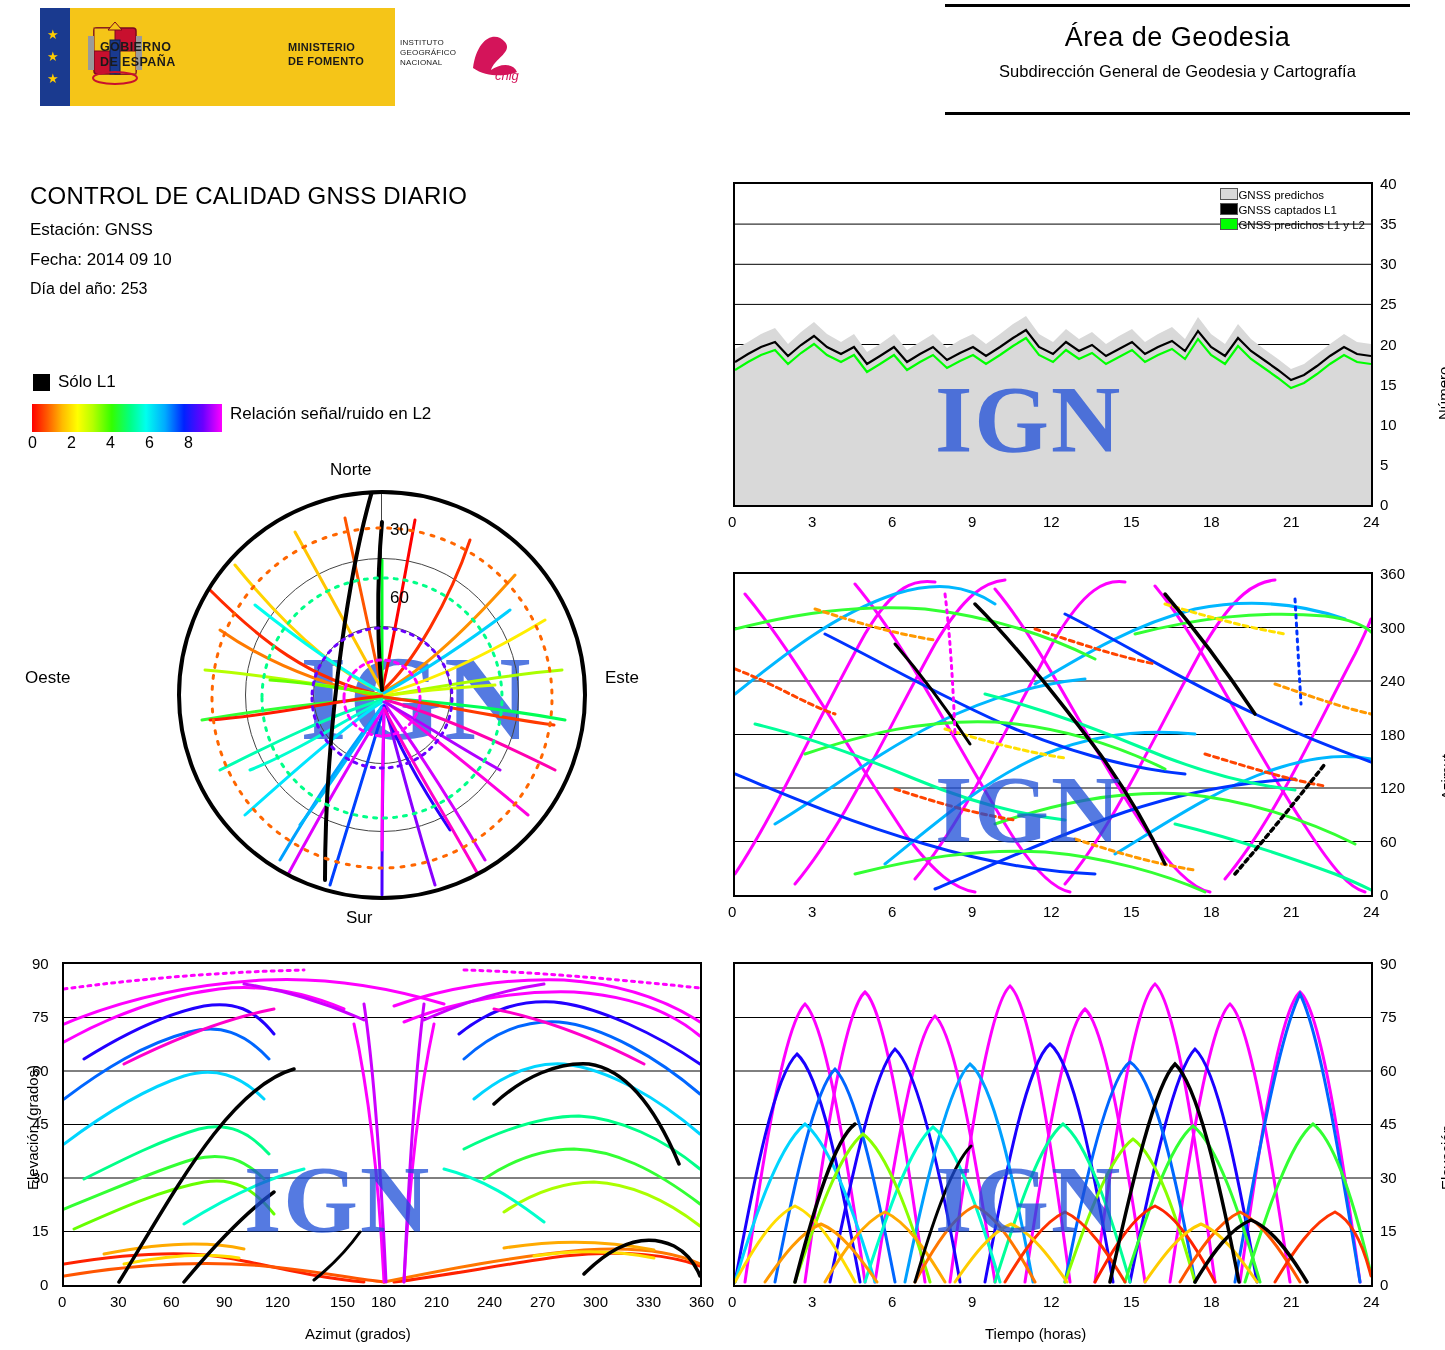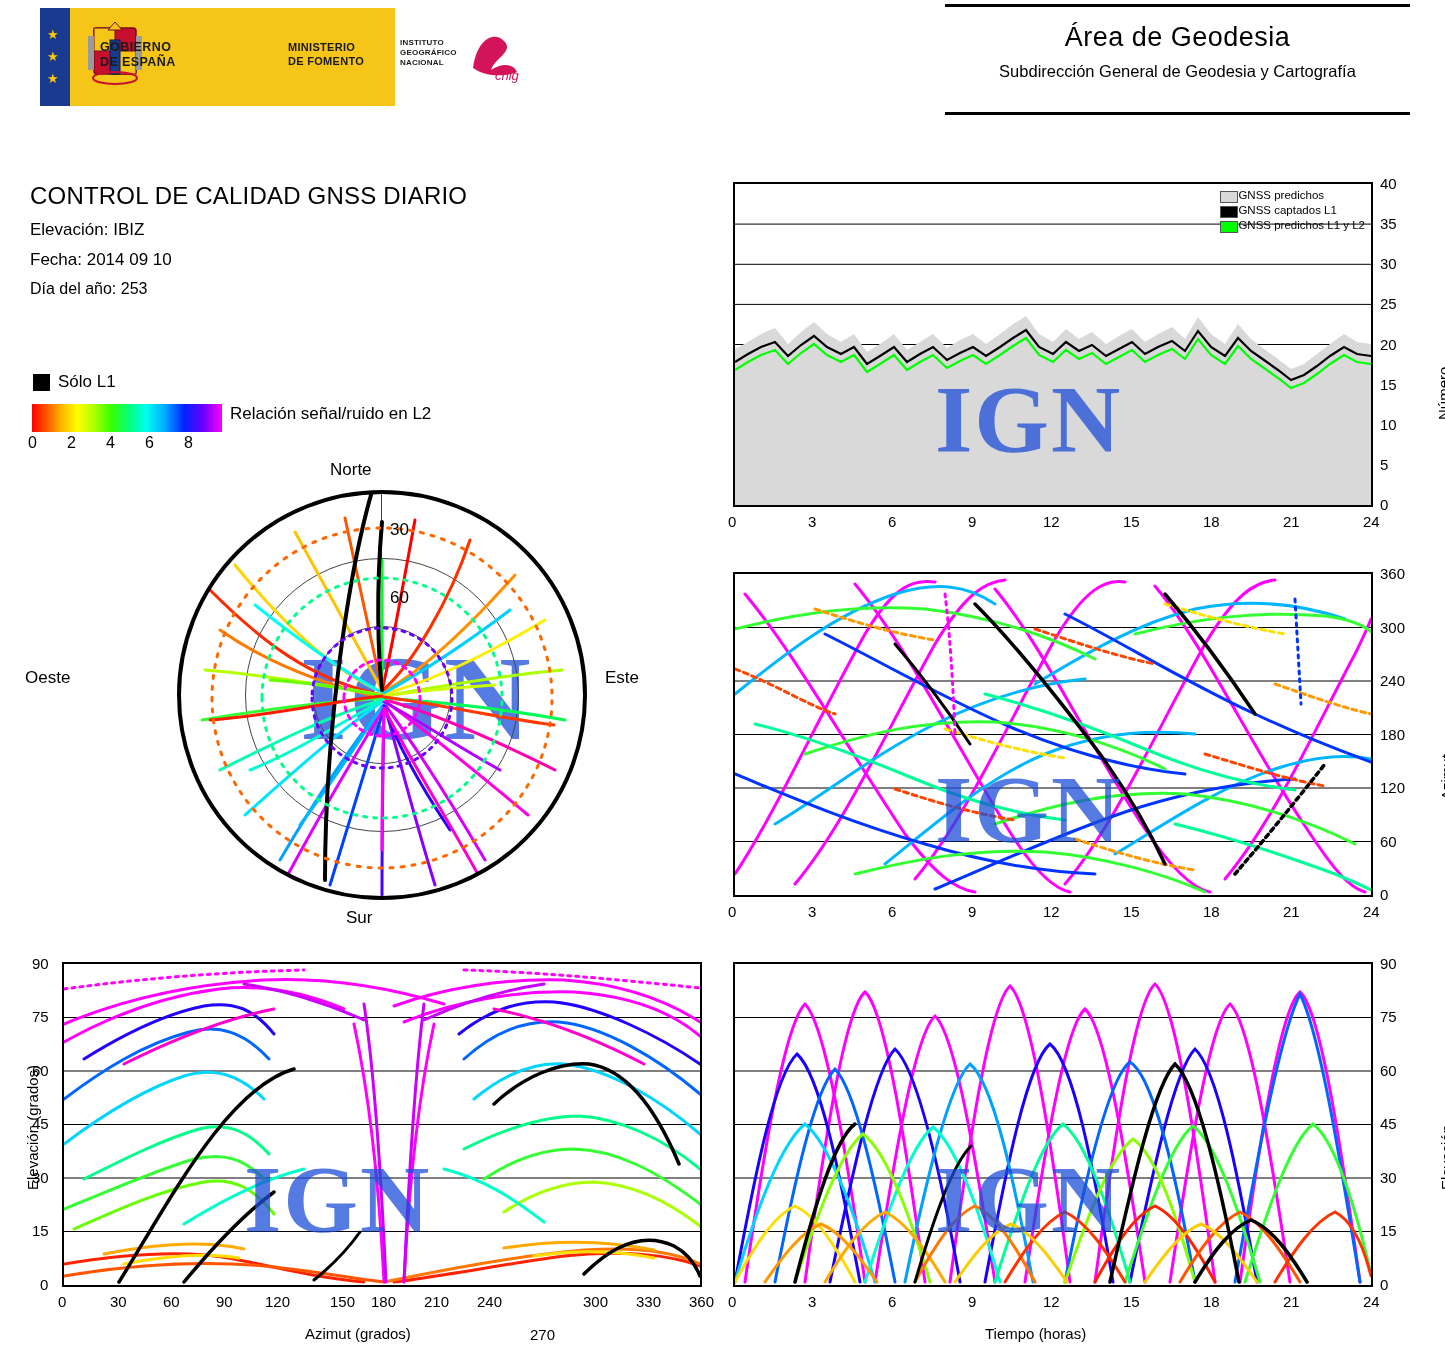--- a/index.html
+++ b/index.html
@@ -8,21 +8,21 @@
 
   
   #header-logo{left:0;top:0;width:556px;height:118px;background:#fff;}
   #flag-block{left:40px;top:8px;width:30px;height:98px;background:linear-gradient(to bottom,#1a3a8f 0%,#1a3a8f 100%);}
   .star{position:absolute;color:#ffcc00;font-size:13px;line-height:13px;left:7px;}
   #shield-block{left:70px;top:8px;width:190px;height:98px;background:#f5c518;}
   #min-block{left:260px;top:8px;width:135px;height:98px;background:#f5c518;}
   #ign-block{left:395px;top:8px;width:161px;height:98px;background:#fff;}
   .gob-txt{position:absolute;left:100px;top:40px;font-size:12.5px;font-weight:bold;letter-spacing:.4px;color:#1a1a1a;line-height:15px;}
   .min-txt{position:absolute;left:288px;top:40px;font-size:11px;font-weight:bold;letter-spacing:.3px;color:#1a1a1a;line-height:14px;}
-  .ign-txt{position:absolute;left:400px;top:38px;font-size:8px;font-weight:bold;color:#1a1a1a;line-height:10px;letter-spacing:.2px;}
+  .ign-txt{position:absolute;left:400px;top:38px;font-size:8px;font-weight:normal;color:#1a1a1a;line-height:10px;letter-spacing:.2px;}
   #crest{position:absolute;left:84px;top:20px;width:62px;height:74px;}
   #hr-line-top{left:945px;top:4px;width:465px;height:3px;background:#000;}
   #hr-line-bot{left:945px;top:112px;width:465px;height:3px;background:#000;}
   #hr-title{left:945px;top:22px;width:465px;text-align:center;font-size:27px;letter-spacing:.5px;}
   #hr-sub{left:945px;top:62px;width:465px;text-align:center;font-size:16.5px;}
 
   
   #info-title{left:30px;top:182px;font-size:24px;letter-spacing:.2px;}
   #info-station{left:30px;top:220px;font-size:17px;}
   #info-date{left:30px;top:250px;font-size:17px;}
@@ -53,21 +53,21 @@
 
   
   .frame{position:absolute;border:2px solid #000;box-sizing:border-box;background:#fff;}
   .axlabel{position:absolute;font-size:15px;}
   .tick{position:absolute;font-size:15px;}
   .ylabel-rot{position:absolute;font-size:15px;transform-origin:0 0;}
 
   
   #satplot{left:733px;top:182px;width:640px;height:325px;}
   #sat-legend{position:absolute;right:6px;top:4px;font-size:11.5px;line-height:15px;}
-  .lg-row{display:flex;align-items:flex-end;}
+  .lg-row{display:flex;align-items:flex-start;}
   .lg-sw{width:16px;height:10px;display:inline-block;border:1px solid #555;}
 
   .wm{position:absolute;font-family:"Liberation Serif",serif;font-weight:bold;color:#1d4ed8;opacity:.75;user-select:none;letter-spacing:2px;}
 
   svg{display:block;}
 </style>
 </head>
 <body>
 
 <div class="abs" id="header-logo">
@@ -105,21 +105,21 @@
     <text x="30" y="52" font-family="Liberation Sans, sans-serif" font-size="13" font-style="italic" fill="#d4145a">cnig</text>
   </svg>
 </div>
 
 <div class="abs" id="hr-line-top"></div>
 <div class="abs" id="hr-title">Área de Geodesia</div>
 <div class="abs" id="hr-sub">Subdirección General de Geodesia y Cartografía</div>
 <div class="abs" id="hr-line-bot"></div>
 
 <div class="abs" id="info-title">CONTROL DE CALIDAD GNSS DIARIO</div>
-<div class="abs" id="info-station">Elevación: IBIZ</div>
+<div class="abs" id="info-station">Estación: GNSS</div>
 <div class="abs" id="info-date">Fecha: 2014 09 10</div>
 <div class="abs" id="info-doy">Día del año: 253</div>
 
 <div class="abs" id="l1-swatch"></div>
 <div class="abs" id="l1-label">Sólo L1</div>
 
 <div class="abs" id="cbar"></div>
 <div class="abs" id="cbar-caption">Relación señal/ruido en L2</div>
 <div class="cbar-tick" style="left:28px;">0</div>
 <div class="cbar-tick" style="left:67px;">2</div>
@@ -393,21 +393,21 @@
 </div>
 <div class="tick" style="left:58px;top:1293px;">0</div>
 <div class="tick" style="left:110px;top:1293px;">30</div>
 <div class="tick" style="left:163px;top:1293px;">60</div>
 <div class="tick" style="left:216px;top:1293px;">90</div>
 <div class="tick" style="left:265px;top:1293px;">120</div>
 <div class="tick" style="left:318px;top:1293px;margin-left:12px;">150</div>
 <div class="tick" style="left:371px;top:1293px;">180</div>
 <div class="tick" style="left:424px;top:1293px;text-align:right;">210</div>
 <div class="tick" style="left:477px;top:1293px;">240</div>
-<div class="tick" style="left:530px;top:1326px;">270</div>
+<div class="tick" style="left:530px;top:1293px;">270</div>
 <div class="tick" style="left:583px;top:1293px;">300</div>
 <div class="tick" style="left:636px;top:1293px;">330</div>
 <div class="tick" style="left:689px;top:1293px;">360</div>
 
 <div class="tick" style="left:40px;top:1276px;">0</div>
 <div class="tick" style="left:32px;top:1222px;">15</div>
 <div class="tick" style="left:32px;top:1169px;">30</div>
 <div class="tick" style="left:32px;top:1115px;">45</div>
 <div class="tick" style="left:32px;top:1062px;">60</div>
 <div class="tick" style="left:32px;top:1008px;">75</div>

